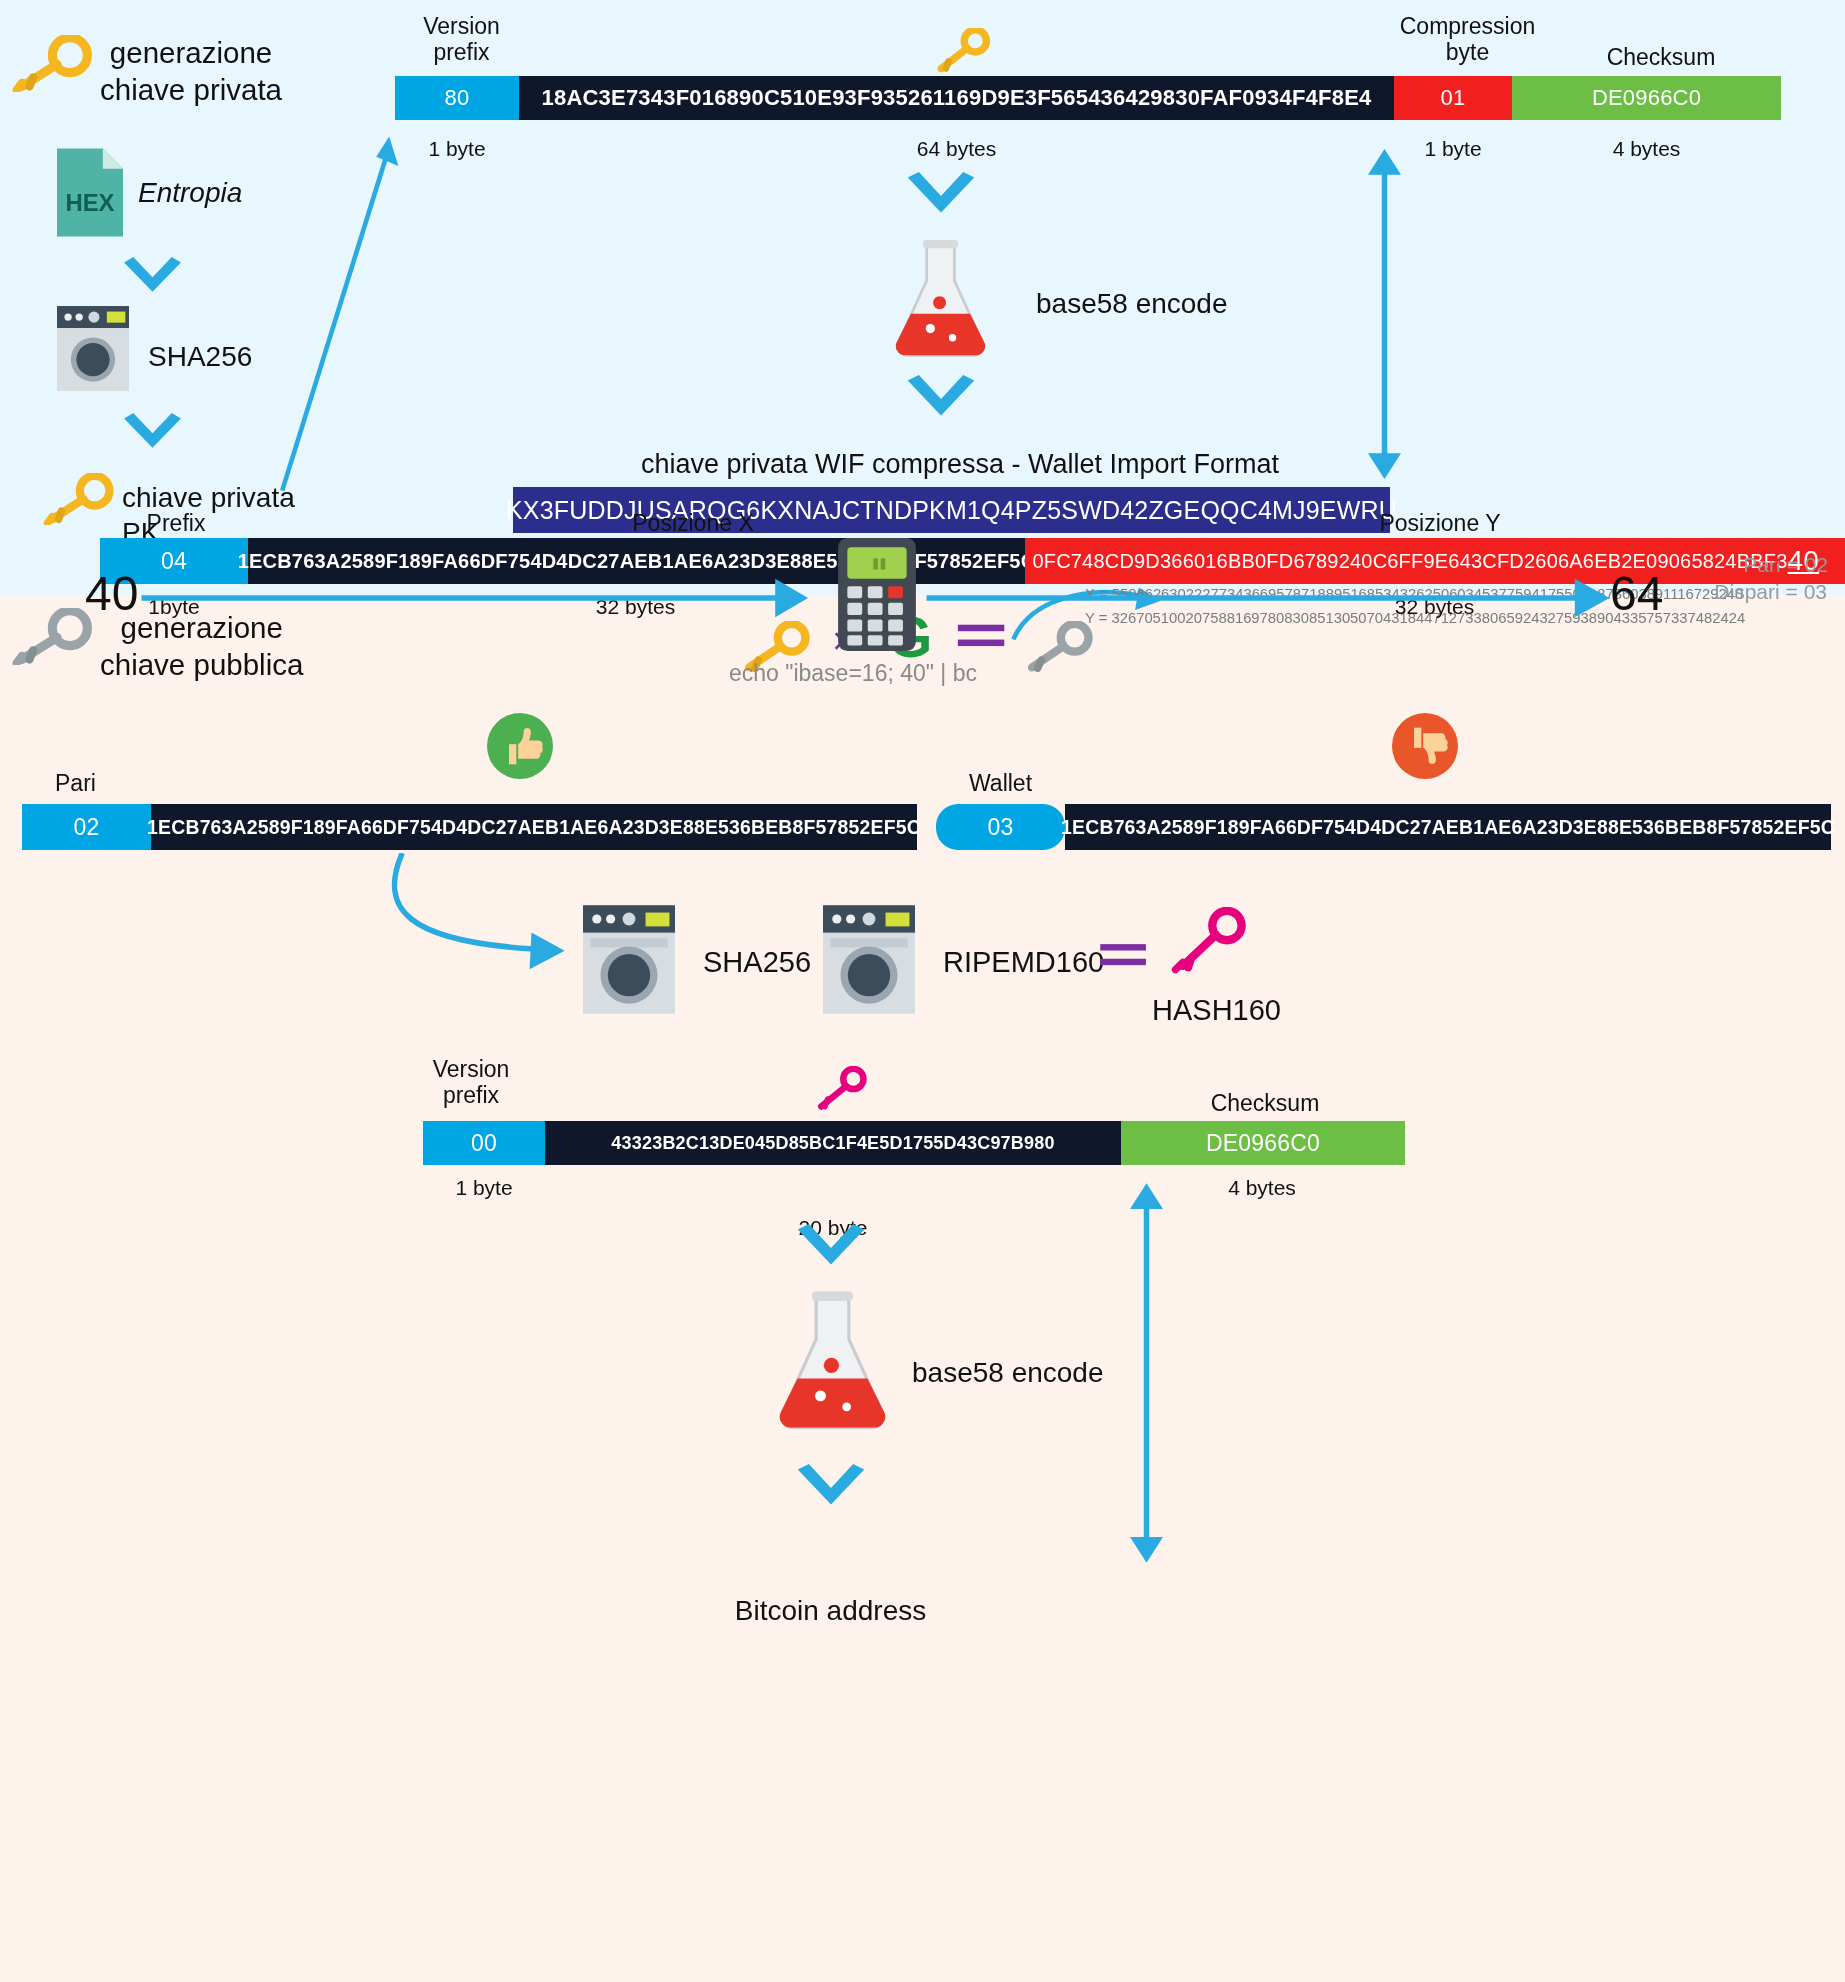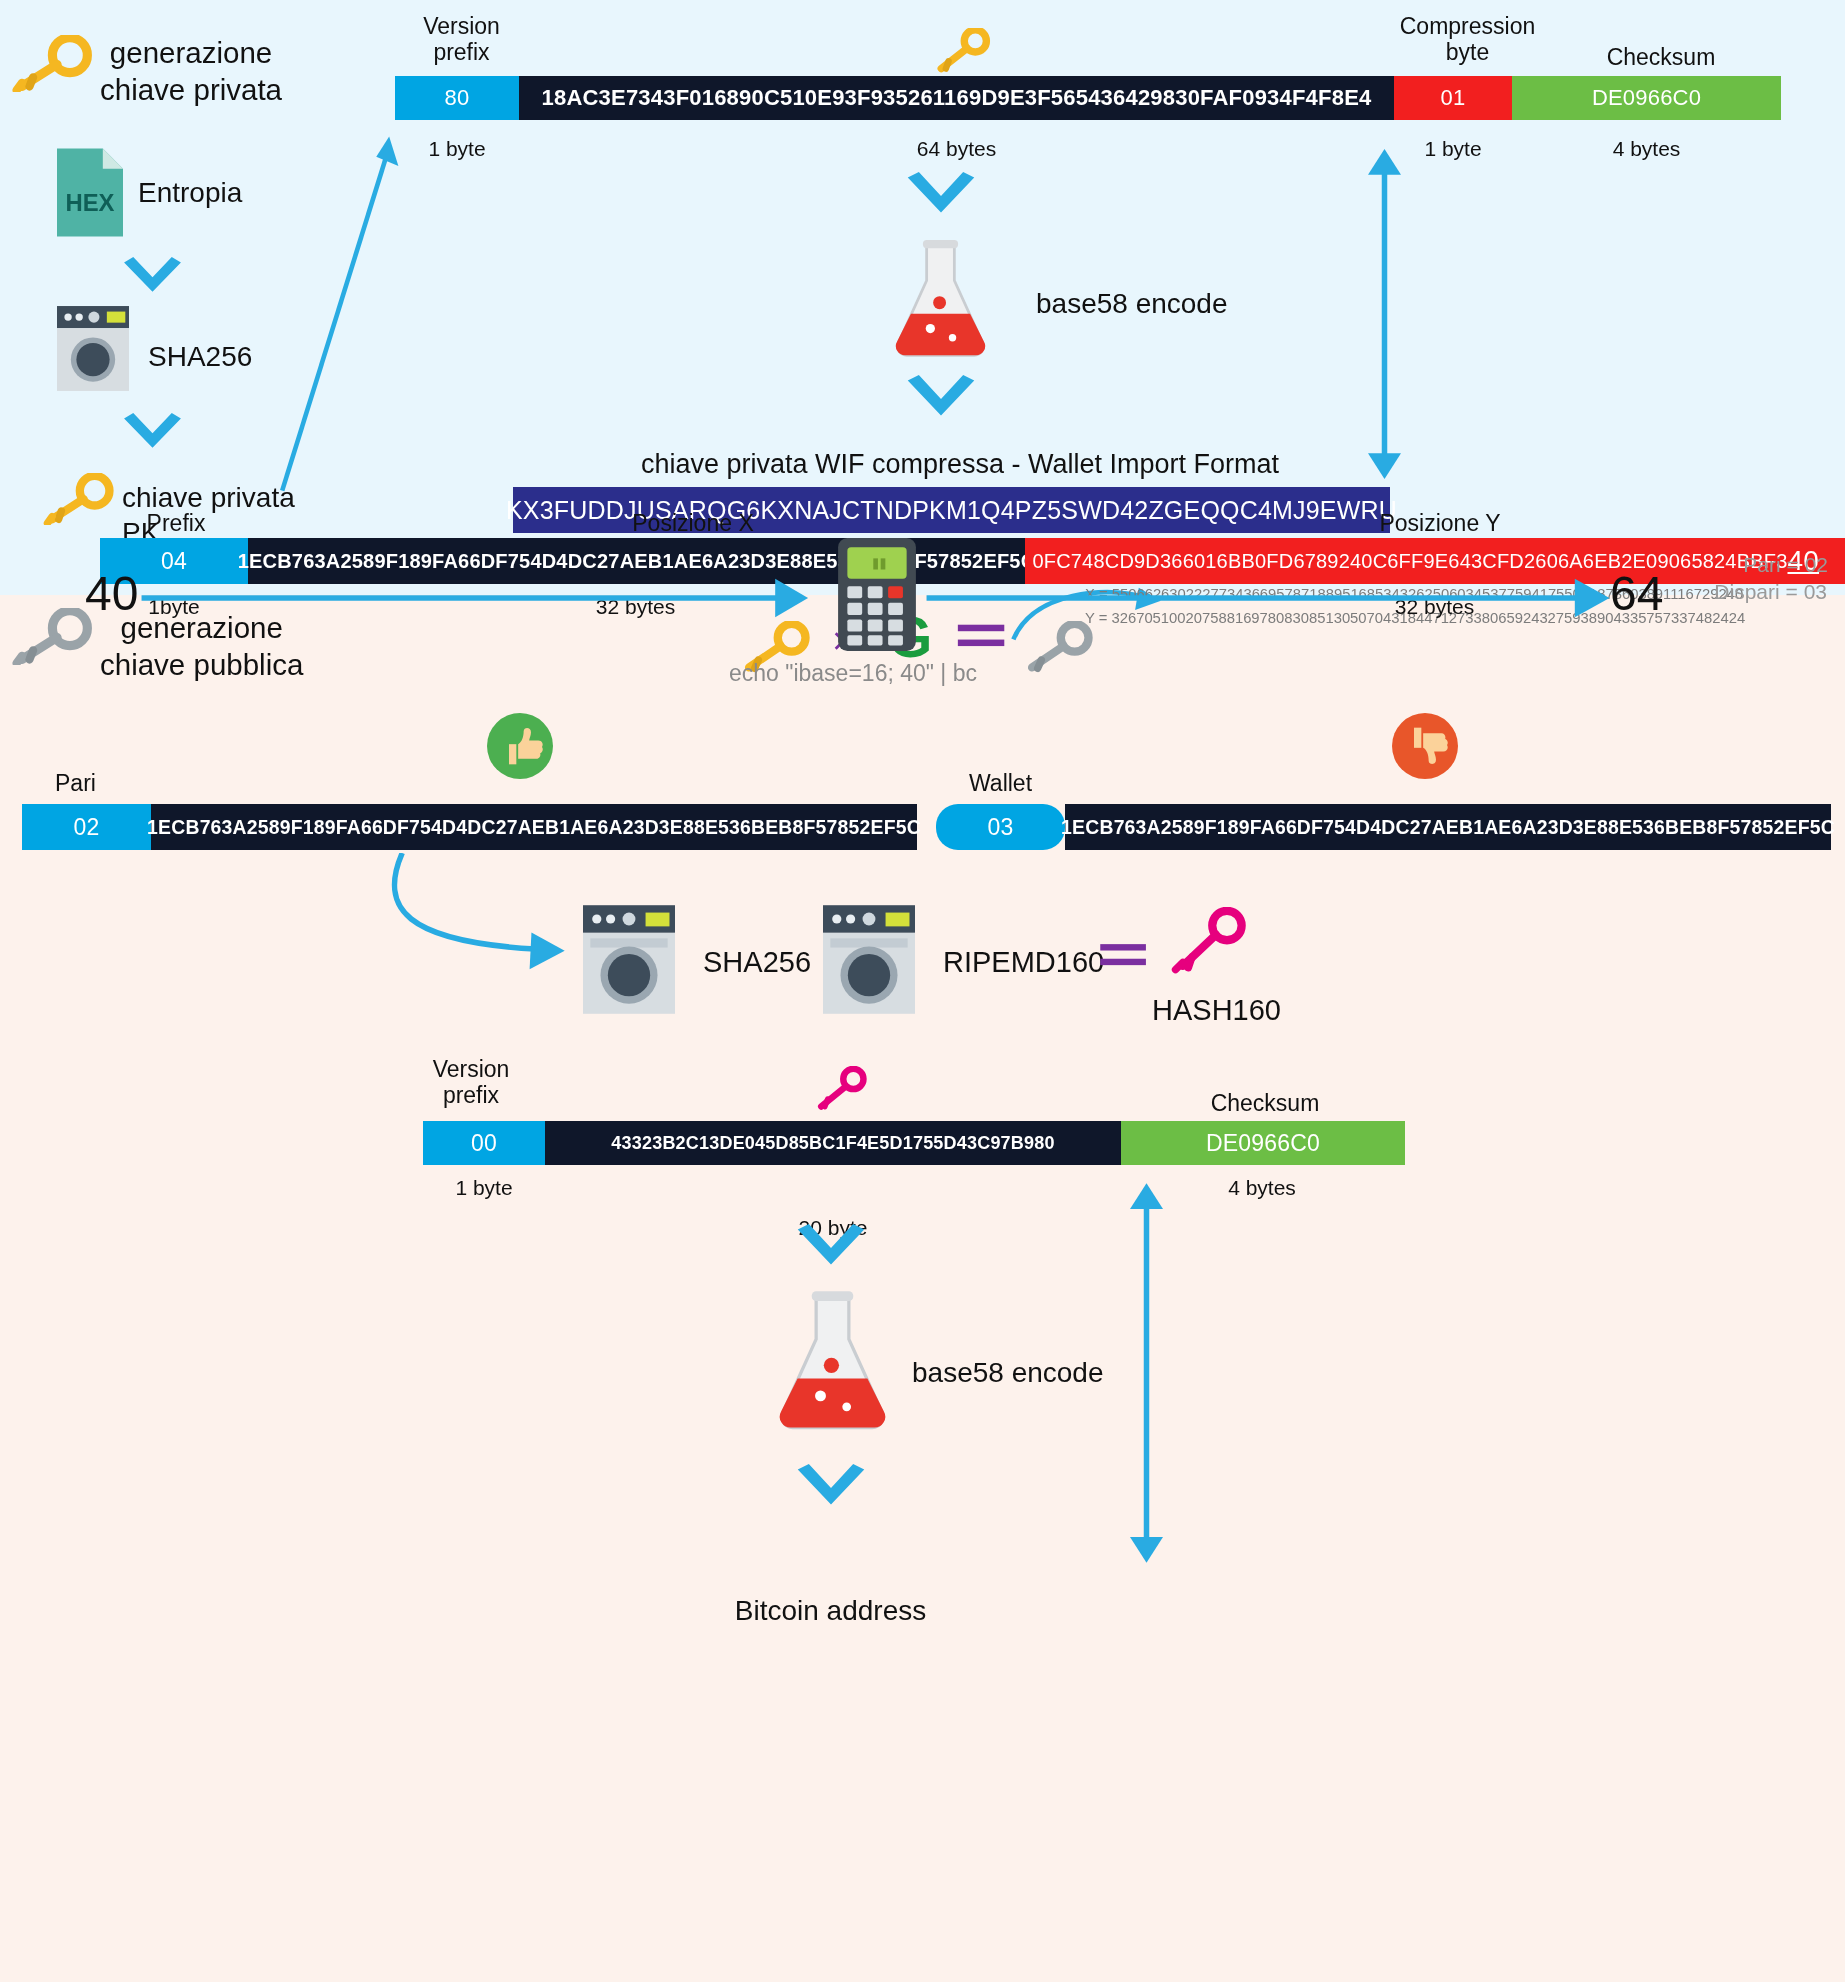--- a/index.html
+++ b/index.html
@@ -59,21 +59,21 @@
   <div class="abs title-txt" style="left:100px;top:35px;white-space:pre-line;">generazione
 chiave privata</div>
 
   <div class="abs" style="left:57px;top:148px;">
     <svg width="66" height="89" viewBox="0 0 72 96">
       <path d="M0 0 H50 L72 22 V96 H0 Z" fill="#4fb3a5"></path>
       <path d="M50 0 L72 22 H50 Z" fill="#cfe9e4"></path>
       <text x="36" y="68" font-size="26" font-weight="bold" fill="#0f5f57" text-anchor="middle" font-family="Liberation Sans, sans-serif">HEX</text>
     </svg>
   </div>
-  <div class="abs lbl" style="left:138px;top:177px;font-size:28px;text-align:left;">Entropia</div>
+  <div class="abs lbl" style="left:138px;top:177px;font-size:28px;text-align:left;font-style:italic;">Entropia</div>
 
   <div class="abs" style="left:120px;top:257px;">
     <svg width="65" height="44" viewBox="0 0 70 48">
         <path d="M4 6 L35 38 L66 6 L56 0 L35 22 L14 0 Z" fill="#29abe2"></path>
       </svg>
   </div>
 
   <div class="abs" style="left:57px;top:306px;">
     <svg width="72" height="85" viewBox="0 0 78 92">
       <rect x="0" y="0" width="78" height="24" fill="#3d4c5a"></rect>

